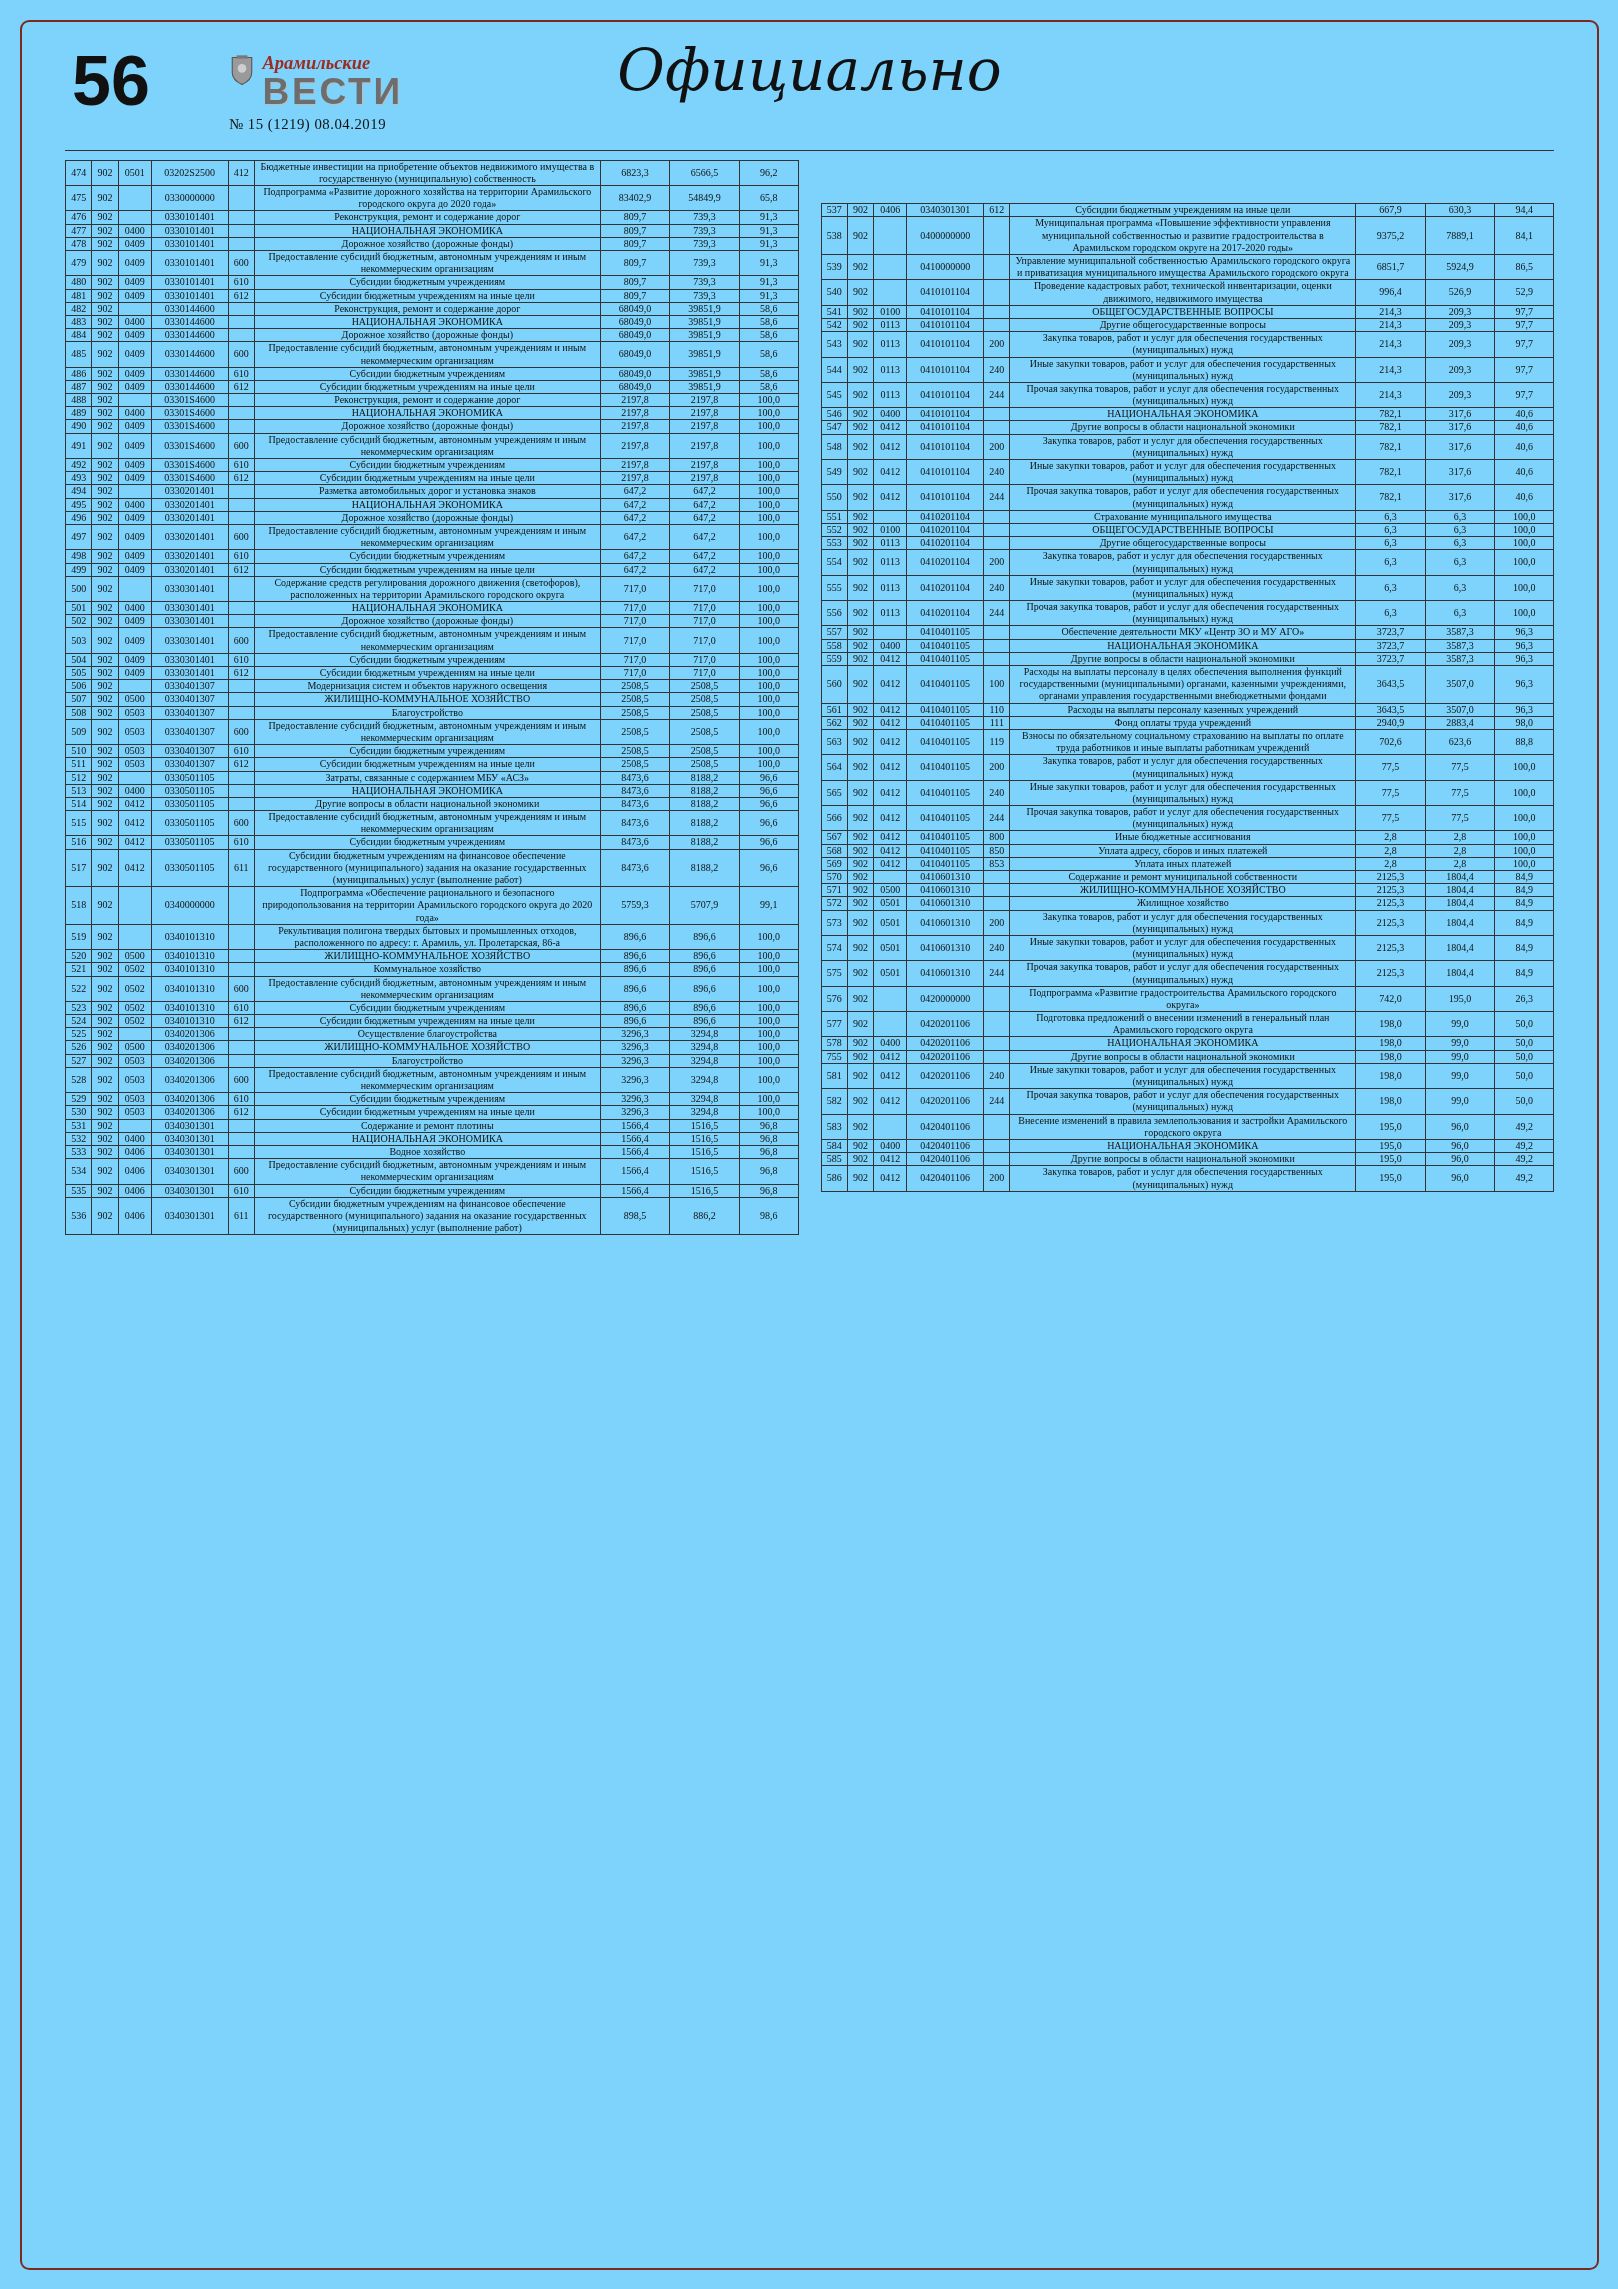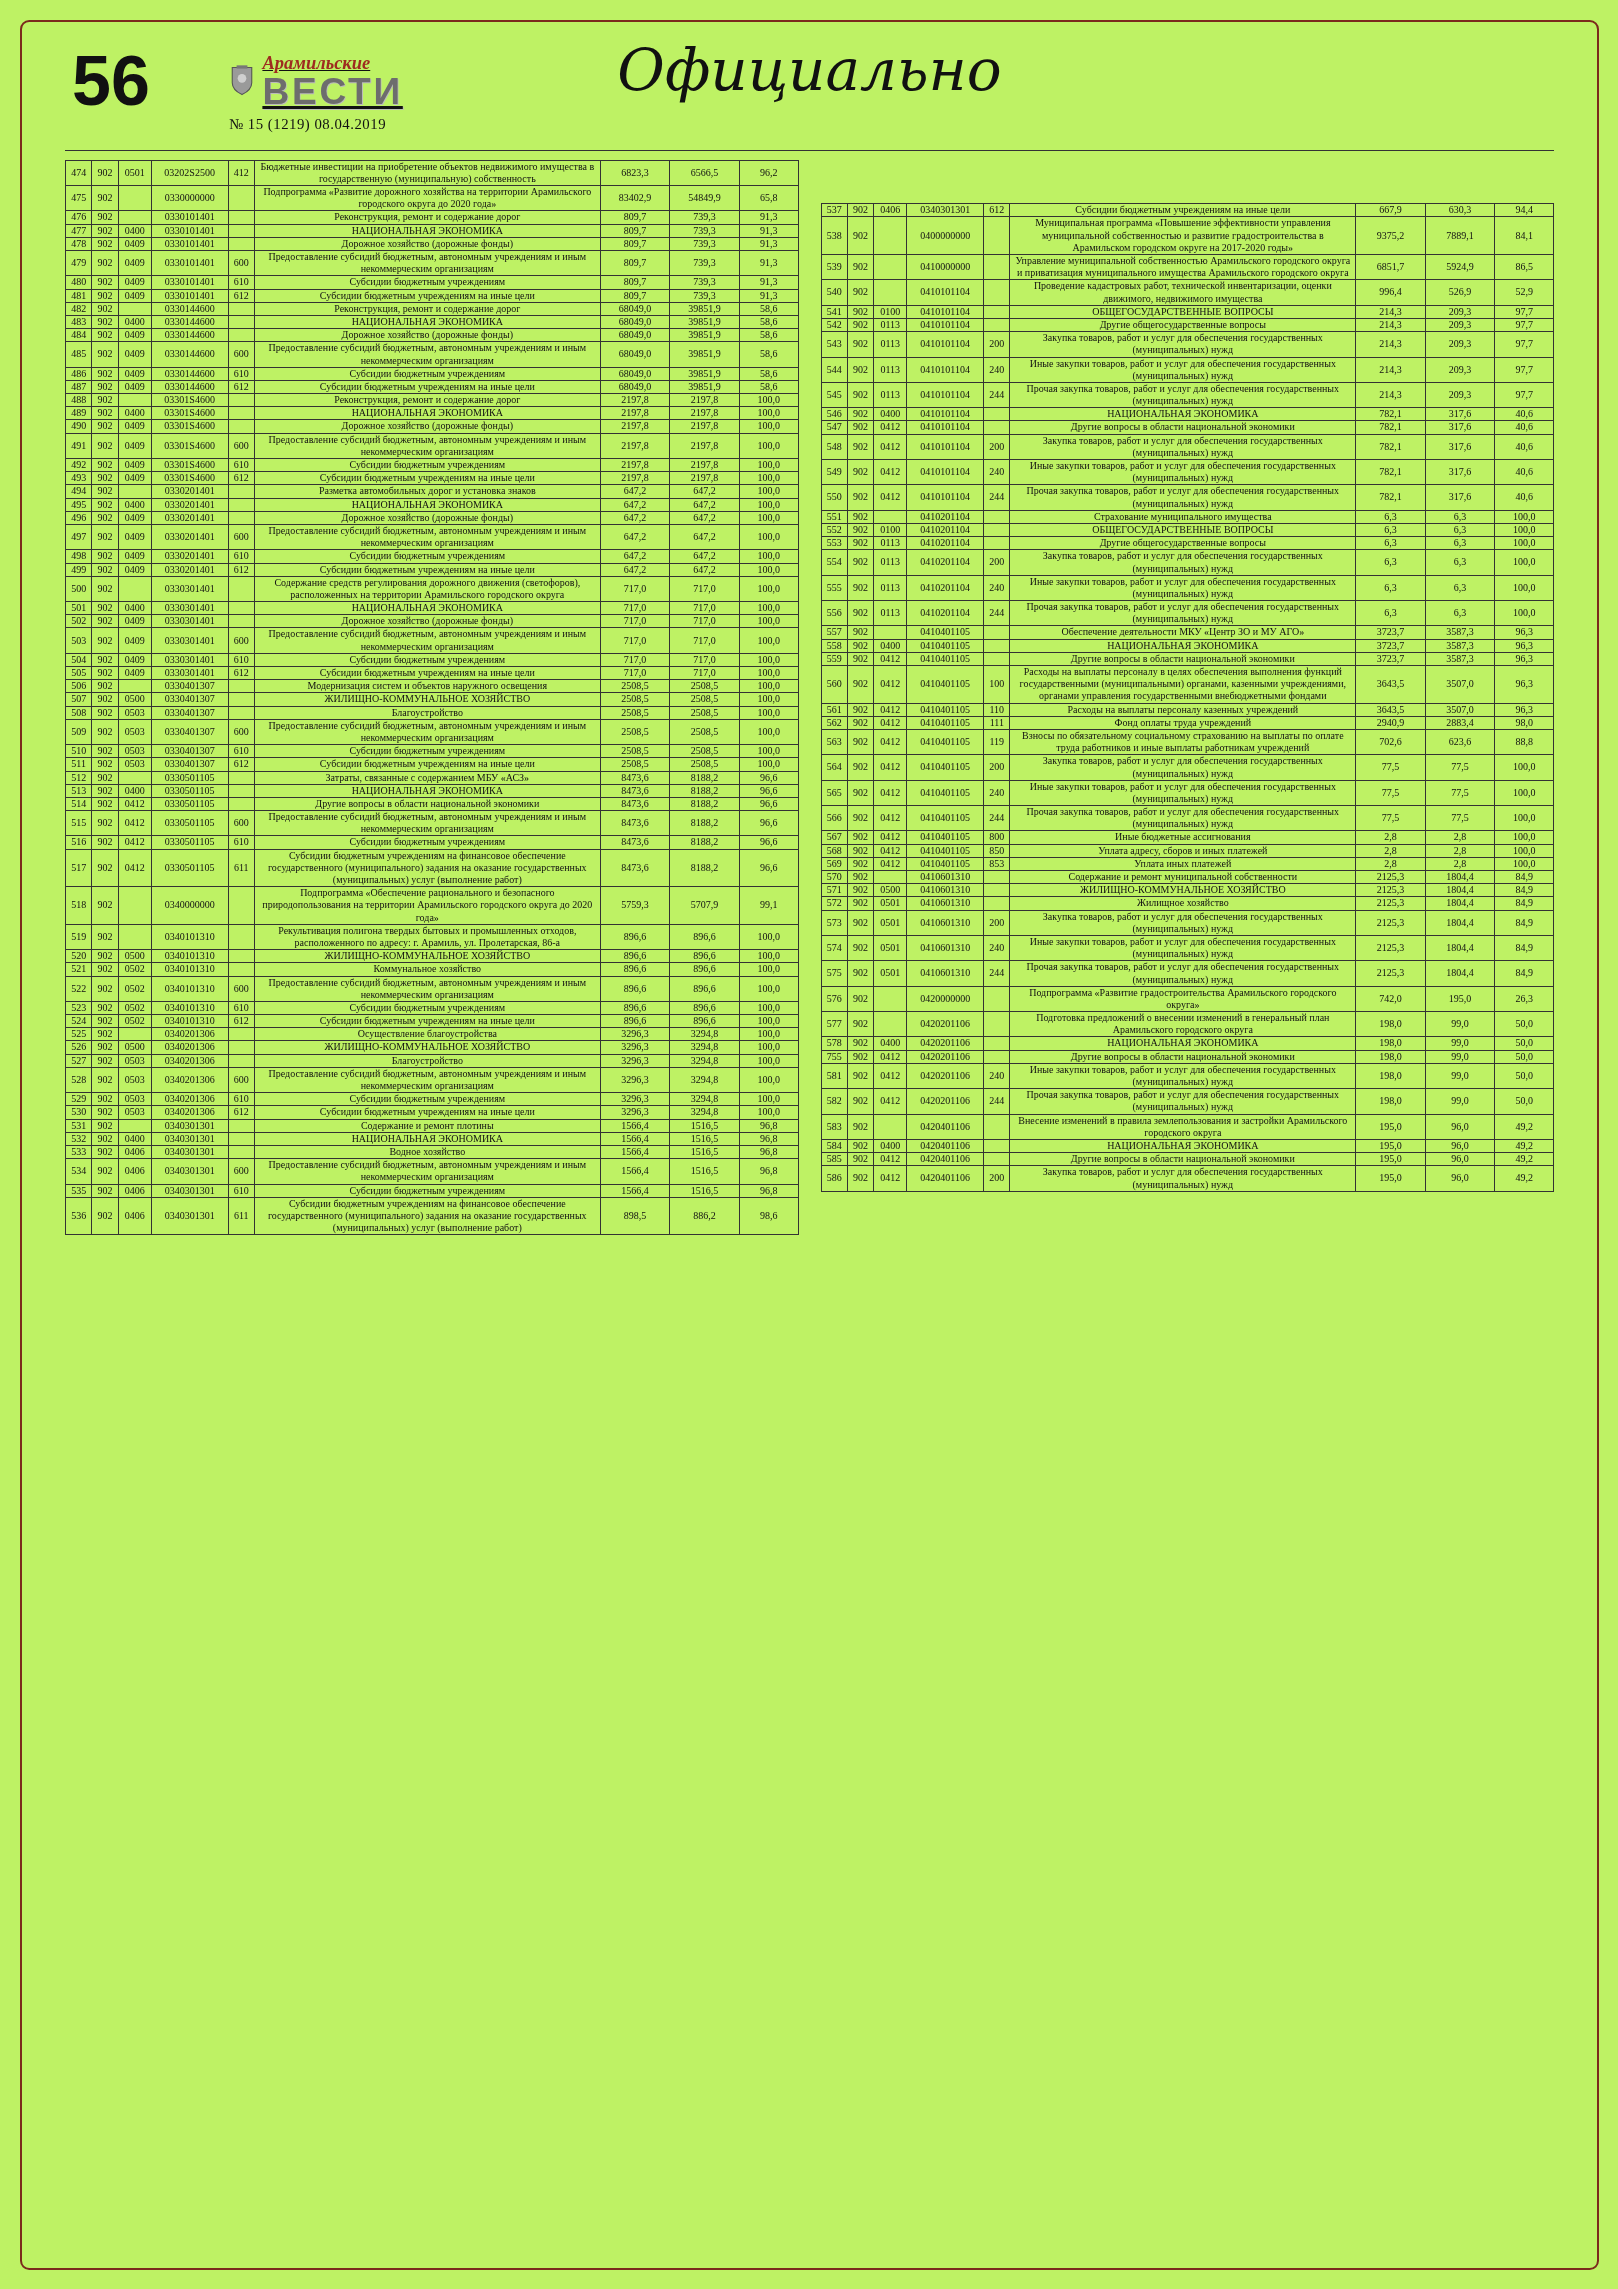--- a/index.html
+++ b/index.html
@@ -1,24 +1,24 @@
 <!DOCTYPE html>
 <html style="font-size:14.8px"><head>
 <meta charset="utf-8">
 <style>
   html,body{margin:0;padding:0;background:#e9e9e9;}
-  .page{position:relative;width:1619px;height:2290px;background:#bef264;margin:0 auto;
+  .page{position:relative;width:1619px;height:2290px;background:#7dd3fc;margin:0 auto;
         font-family:"Liberation Serif",serif;color:#111;overflow:hidden;}
   .frame{position:absolute;left:20px;top:20px;right:20px;bottom:20px;
          border:2.8px solid #7b2a1c;border-radius:9.2px;pointer-events:none;}
   header{position:relative;height:118px;padding:26px 65px 0 65px;}
   .pagenum{position:absolute;left:72px;top:46px;font-family:"Liberation Sans",sans-serif;
            font-weight:bold;font-size:70px;line-height:1;color:#111;}
   .logo{position:absolute;left:229px;top:54px;width:240px;}
-  .logo-row{display:flex;align-items:center;gap:7.4px;text-decoration:underline;}
+  .logo-row{display:flex;align-items:flex-start;gap:7.4px;}
   .arms{flex:0 0 auto;}
   .brand-top{font-style:italic;font-weight:bold;font-size:18.5px;color:#9e2b1f;line-height:1;}
   .brand-bottom{font-family:"Liberation Sans",sans-serif;font-weight:bold;font-size:37px;
                 letter-spacing:2.8px;color:#6d6d6d;line-height:1;text-shadow:0.9px 0.9px 0 #bbb;}
   .issue{margin-top:5.5px;font-size:14.8px;color:#111;letter-spacing:0.5px;}
   .section-title{position:absolute;left:50%;top:41px;transform:translateX(-50%);
                  font-style:italic;font-size:58px;line-height:1;color:#111;
                  font-family:"DejaVu Serif",serif;}
   .rule{margin:5.5px 65px 0 65px;border-top:1.8px solid #333;}
   .cols{display:flex;gap:22px;padding:9.2px 65px 22px 65px;align-items:center;}

